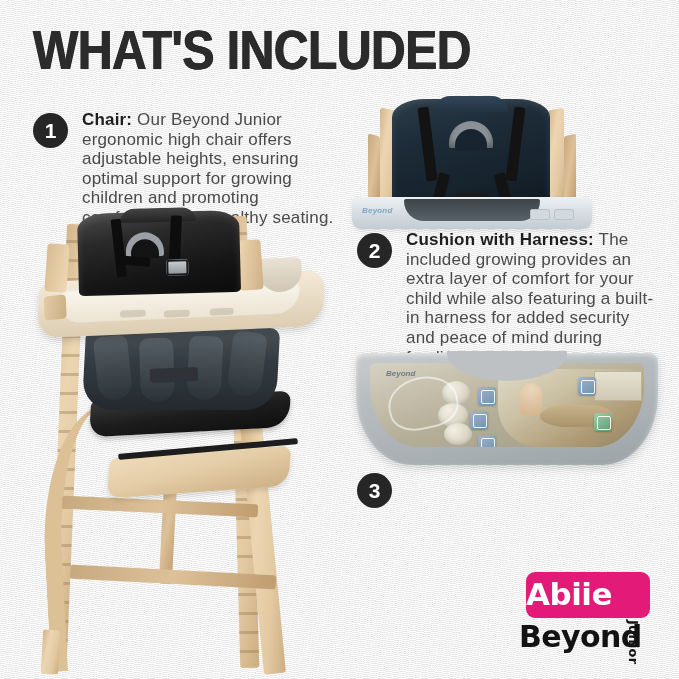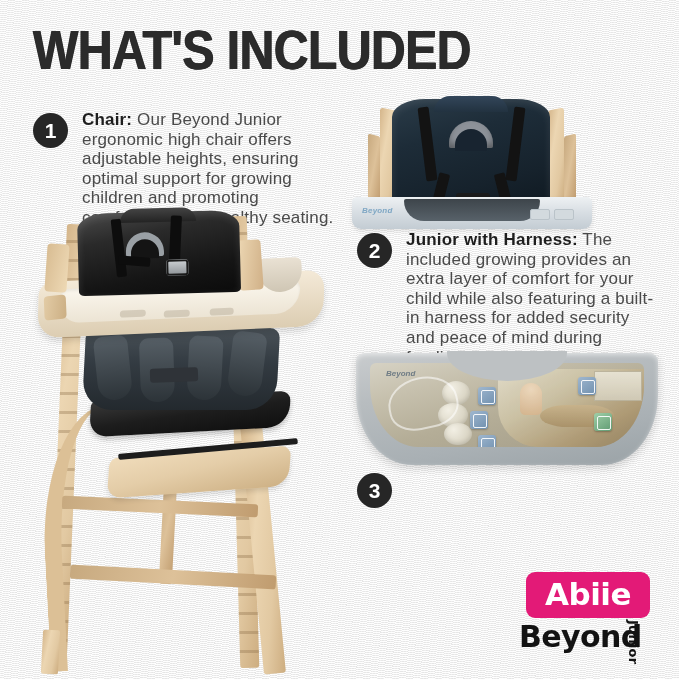--- a/index.html
+++ b/index.html
@@ -460,21 +460,21 @@
   #logo {
     position:absolute;
     left:519px; top:572px;
     width:146px; height:92px;
   }
   #logo-badge {
     position:absolute; left:7px; top:0;
     width:124px; height:46px;
     background:#e31a77;
     border-radius:9px;
-    display:flex; align-items:center; justify-content:center;
+    display:flex; align-items:center; 
   }
   #logo-abiie {
     color:#ffffff;
     font-size:31px;
     font-weight:bold;
     font-family:"DejaVu Sans",sans-serif;
     letter-spacing:-0.5px;
     line-height:1;
     margin-top:-2px;
   }
@@ -507,21 +507,21 @@
     <div class="badge">1</div>
     <div class="item-text">
       <b>Chair:</b>
       <span>Our Beyond Junior ergonomic high chair offers adjustable heights, ensuring optimal support for growing children and promoting comfortable and healthy seating.</span>
     </div>
   </div>
 
   <div class="item" id="item2">
     <div class="badge">2</div>
     <div class="item-text">
-      <b>Junior with Harness:</b>
+      <b>Cushion with Harness:</b>
       <span>The included growing provides an extra layer of comfort for your child while also featuring a built-in harness for added security and peace of mind during feeding sessions.</span>
     </div>
   </div>
 
   <div class="item" id="item3">
     <div class="badge">3</div>
   </div>
 
   <div id="photo-cushion">
     <div class="cu-wood-l2 wd"></div>

